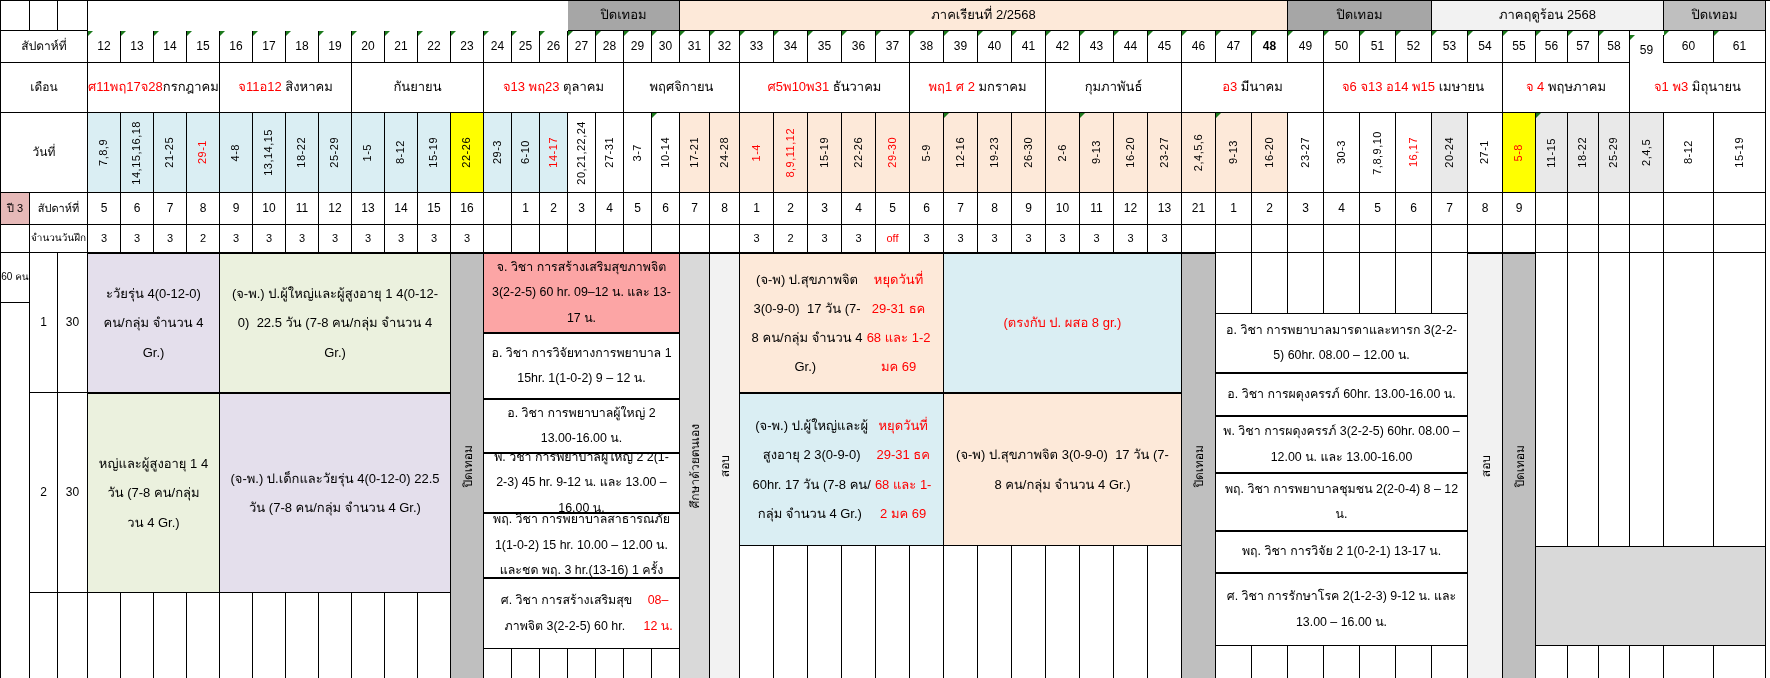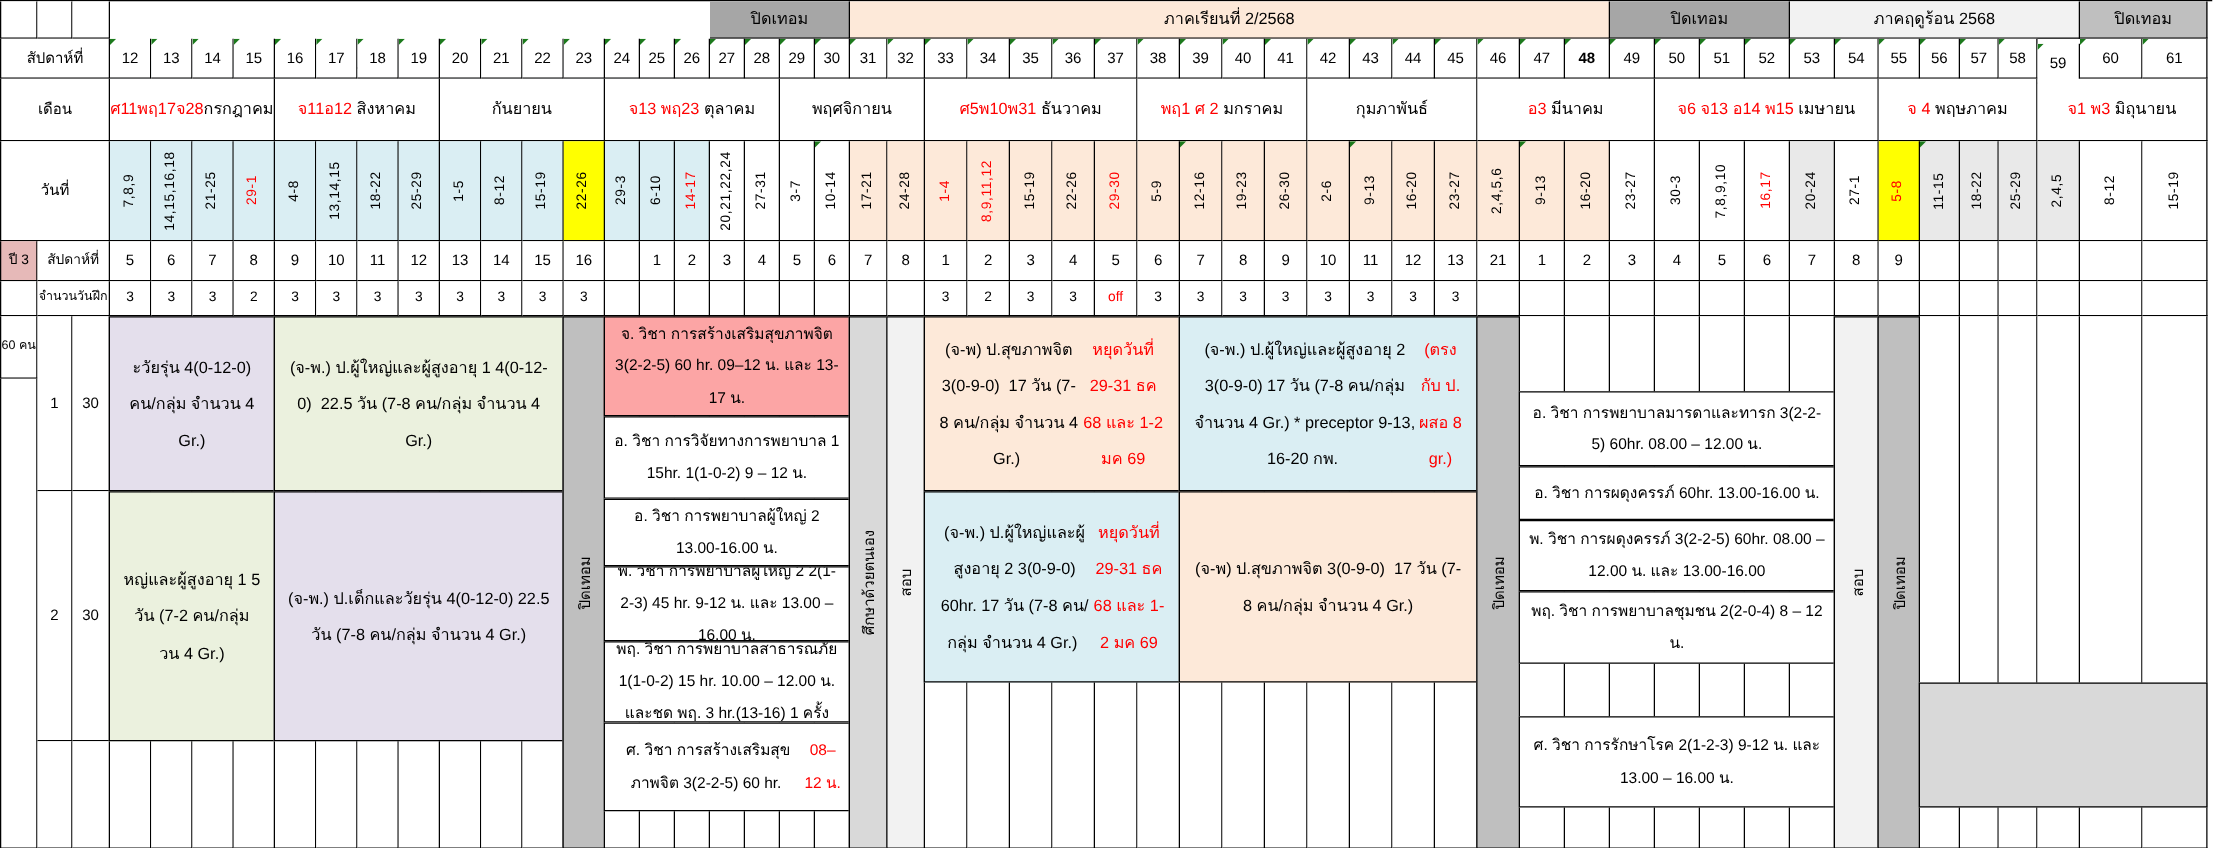--- a/index.html
+++ b/index.html
@@ -306,37 +306,38 @@
     <div class="cell s10 bl" style="left: 0px; top: 252px; width: 30px; height: 50px;">60 คน</div>
     <div class="cell bl" style="left: 0px; top: 302px; width: 30px; height: 376px;"></div>
     <div class="cell" style="left: 30px; top: 252px; width: 28px; height: 140px;">1</div>
     <div class="cell" style="left: 58px; top: 252px; width: 30px; height: 140px;">30</div>
     <div class="cell" style="left: 30px; top: 392px; width: 28px; height: 200px;">2</div>
     <div class="cell" style="left: 58px; top: 392px; width: 30px; height: 200px;">30</div>
     <div class="cell" style="left: 30px; top: 592px; width: 28px; height: 86px;"></div>
     <div class="cell" style="left: 58px; top: 592px; width: 30px; height: 86px;"></div>
     <div class="blk big" style="left: 87px; top: 252px; width: 133px; height: 140px; background: rgb(228, 223, 236);"><span class="">ะวัยรุ่น 4(0-12-0) คน/กลุ่ม จำนวน 4 Gr.)</span></div>
     <div class="blk big" style="left: 219px; top: 252px; width: 232px; height: 140px; background: rgb(235, 241, 222);"><span class="">(จ-พ.) ป.ผู้ใหญ่และผู้สูงอายุ 1 4(0-12-0)  22.5 วัน (7-8 คน/กลุ่ม จำนวน 4 Gr.)</span></div>
-    <div class="blk big" style="left: 87px; top: 392px; width: 133px; height: 200px; background: rgb(235, 241, 222);"><span class="">หญ่และผู้สูงอายุ 1 5 วัน (7-2 คน/กลุ่ม วน 4 Gr.)</span></div>
+    <div class="blk big" style="left: 87px; top: 392px; width: 133px; height: 200px; background: rgb(235, 241, 222);"><span class="">หญ่และผู้สูงอายุ 1 4 วัน (7-8 คน/กลุ่ม วน 4 Gr.)</span></div>
     <div class="blk big" style="left: 219px; top: 392px; width: 232px; height: 200px; background: rgb(228, 223, 236);"><span class="">(จ-พ.) ป.เด็กและวัยรุ่น 4(0-12-0) 22.5 วัน (7-8 คน/กลุ่ม จำนวน 4 Gr.)</span></div>
     <div class="blk " style="left: 450px; top: 252px; width: 34px; height: 426px; background: rgb(191, 191, 191);"><span class="vlab">ปิดเทอม</span></div>
     <div class="blk subj" style="left: 483px; top: 252px; width: 197px; height: 80px; background: #fca5a5;"><span class="">จ. วิชา การสร้างเสริมสุขภาพจิต 3(2-2-5) 60 hr. 09–12 น. และ 13-17 น.</span></div>
     <div class="blk subj" style="left: 483px; top: 332px; width: 197px; height: 66px; background: rgb(255, 255, 255);"><span class="">อ. วิชา การวิจัยทางการพยาบาล 1 15hr. 1(1-0-2) 9 – 12 น.</span></div>
     <div class="blk subj" style="left: 483px; top: 398px; width: 197px; height: 54px; background: rgb(255, 255, 255);"><span class="">อ. วิชา การพยาบาลผู้ใหญ่ 2 13.00-16.00 น.</span></div>
     <div class="blk subj" style="left: 483px; top: 452px; width: 197px; height: 60px; background: rgb(255, 255, 255);"><span class="">พ. วิชา การพยาบาลผู้ใหญ่ 2 2(1-2-3) 45 hr. 9-12 น. และ 13.00 – 16.00 น.</span></div>
     <div class="blk subj" style="left: 483px; top: 512px; width: 197px; height: 65px; background: rgb(255, 255, 255);"><span class="">พฤ. วิชา การพยาบาลสาธารณภัย 1(1-0-2) 15 hr. 10.00 – 12.00 น. และชด พฤ. 3 hr.(13-16) 1 ครั้ง</span></div>
     <div class="blk subj" style="left: 483px; top: 577px; width: 197px; height: 71px; background: rgb(255, 255, 255);"><span class="">ศ. วิชา การสร้างเสริมสุขภาพจิต 3(2-2-5) 60 hr. </span><span class="red ">08–12 น.</span></div>
     <div class="blk " style="left: 679px; top: 252px; width: 31px; height: 426px; background: rgb(217, 217, 217);"><span class="vlab">ศึกษาด้วยตนเอง</span></div>
     <div class="blk " style="left: 709px; top: 252px; width: 31px; height: 426px; background: rgb(242, 242, 242);"><span class="vlab">สอบ</span></div>
     <div class="blk big" style="left: 739px; top: 252px; width: 205px; height: 140px; background: rgb(253, 233, 217);"><span class="">(จ-พ) ป.สุขภาพจิต 3(0-9-0)  17 วัน (7-8 คน/กลุ่ม จำนวน 4 Gr.) </span><span class="red ">หยุดวันที่ 29-31 ธค 68 และ 1-2 มค 69</span></div>
-    <div class="blk big" style="left: 943px; top: 252px; width: 239px; height: 140px; background: rgb(218, 238, 243);"><span class="">(จ-พ.) ป.ผู้ใหญ่และผู้สูงอายุ 2 3(0-9-0) 17 วัน (7-8 คน/กลุ่ม จำนวน 4 Gr.) * preceptor 9-13, 16-20 กพ. </span><span class="red ">(ตรงกับ ป. ผสอ 8 gr.)</span></div>
+    <div class="blk big" style="left: 943px; top: 252px; width: 239px; height: 140px; background: rgb(218, 238, 243);"><span class="red ">(ตรงกับ ป. ผสอ 8 gr.)</span></div>
     <div class="blk big" style="left: 739px; top: 392px; width: 205px; height: 153px; background: rgb(218, 238, 243);"><span class="">(จ-พ.) ป.ผู้ใหญ่และผู้สูงอายุ 2 3(0-9-0) 60hr. 17 วัน (7-8 คน/กลุ่ม จำนวน 4 Gr.) </span><span class="red ">หยุดวันที่ 29-31 ธค 68 และ 1-2 มค 69</span></div>
     <div class="blk big" style="left: 943px; top: 392px; width: 239px; height: 153px; background: rgb(253, 233, 217);"><span class="">(จ-พ) ป.สุขภาพจิต 3(0-9-0)  17 วัน (7-8 คน/กลุ่ม จำนวน 4 Gr.)</span></div>
     <div class="blk " style="left: 1181px; top: 252px; width: 35px; height: 426px; background: rgb(191, 191, 191);"><span class="vlab">ปิดเทอม</span></div>
     <div class="blk subj" style="left: 1215px; top: 312px; width: 253px; height: 60px; background: rgb(255, 255, 255);"><span class="">อ. วิชา การพยาบาลมารดาและทารก 3(2-2-5) 60hr. 08.00 – 12.00 น.</span></div>
     <div class="blk subj" style="left: 1215px; top: 372px; width: 253px; height: 43px; background: rgb(255, 255, 255);"><span class="">อ. วิชา การผดุงครรภ์ 60hr. 13.00-16.00 น.</span></div>
     <div class="blk subj" style="left: 1215px; top: 415px; width: 253px; height: 57px; background: rgb(255, 255, 255);"><span class="">พ. วิชา การผดุงครรภ์ 3(2-2-5) 60hr. 08.00 – 12.00 น. และ 13.00-16.00</span></div>
     <div class="blk subj" style="left: 1215px; top: 472px; width: 253px; height: 58px; background: rgb(255, 255, 255);"><span class="">พฤ. วิชา การพยาบาลชุมชน 2(2-0-4) 8 – 12 น.</span></div>
+    <div class="blk subj" style="left: 1215px; top: 530px; width: 253px; height: 42px; background: rgb(255, 255, 255);"><span class="">พฤ. วิชา การวิจัย 2 1(0-2-1) 13-17 น.</span></div>
     <div class="blk subj" style="left: 1215px; top: 572px; width: 253px; height: 73px; background: rgb(255, 255, 255);"><span class="">ศ. วิชา การรักษาโรค 2(1-2-3) 9-12 น. และ 13.00 – 16.00 น.</span></div>
     <div class="blk " style="left: 1467px; top: 252px; width: 36px; height: 426px; background: rgb(242, 242, 242);"><span class="vlab">สอบ</span></div>
     <div class="blk " style="left: 1502px; top: 252px; width: 34px; height: 426px; background: rgb(191, 191, 191);"><span class="vlab">ปิดเทอม</span></div>
     <div class="blk " style="left: 1535px; top: 545px; width: 231px; height: 100px; background: rgb(217, 217, 217);"></div>
   </div>
 
 </body></html>

